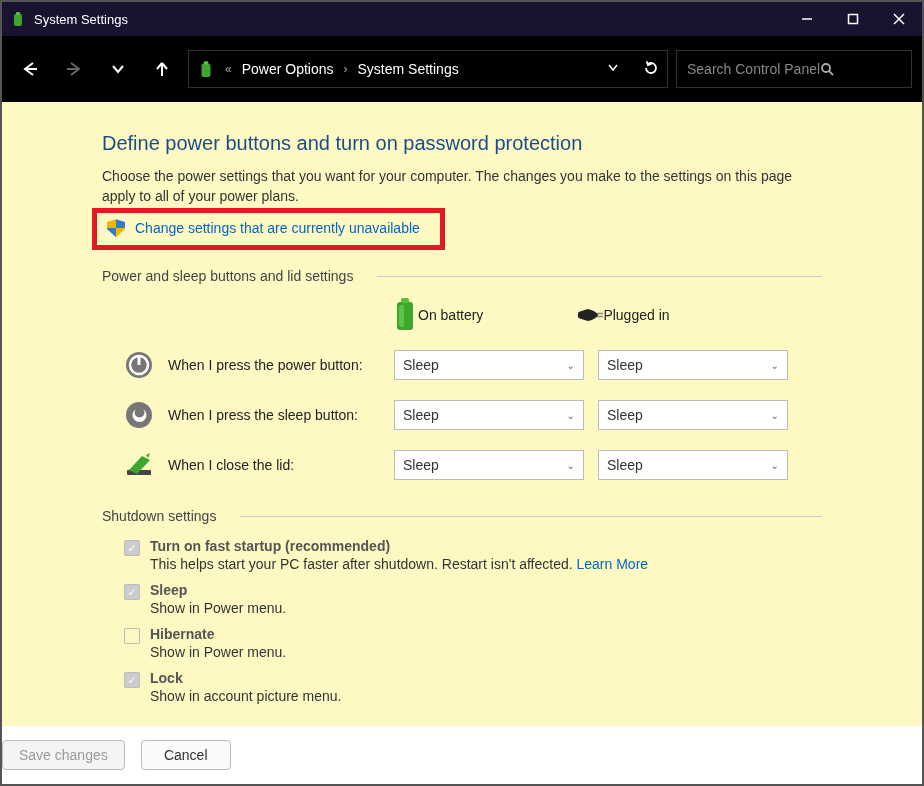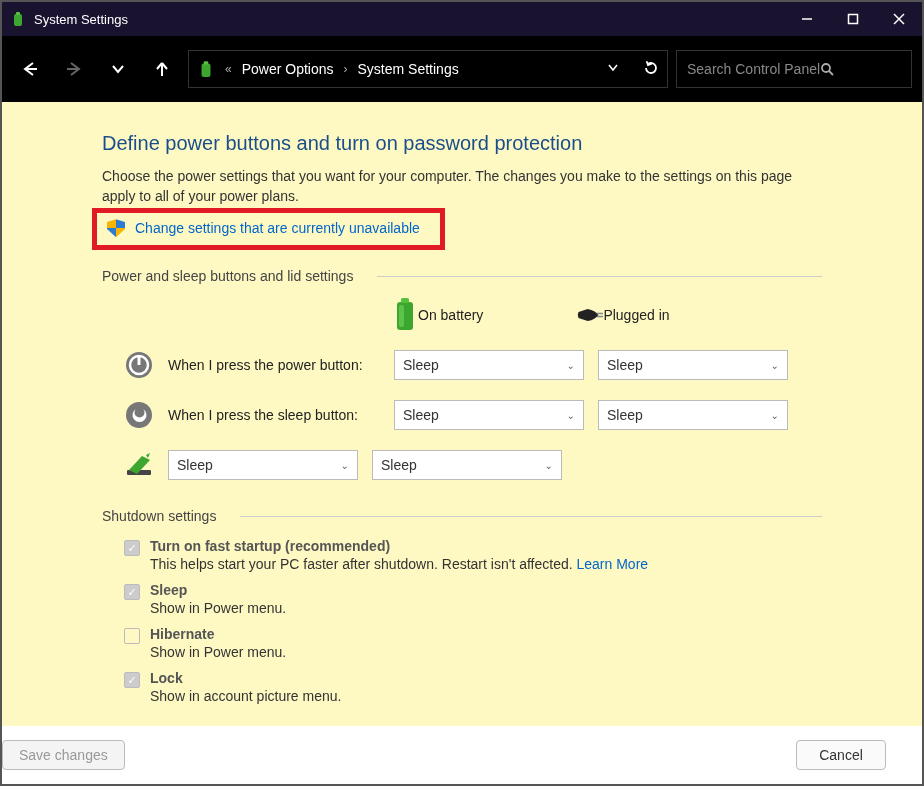--- a/index.html
+++ b/index.html
@@ -119,21 +119,21 @@
     border-radius:2px; margin-top:2px;
     display:flex; align-items:center; justify-content:center;
     font-size:11px; color:#888;
   }
   .chk.on { background:#ccc; color:#fff; }
   .sd-body .sd-title { font-weight:600; color:#555; font-size:14px; }
   .sd-body .sd-desc { font-size:14px; color:#333; margin-top:2px; }
   
   .footer {
     height:58px; border-top:0;
-    display:flex; align-items:center; justify-content:space-between;
+    display:flex; align-items:center; justify-content:flex-start;
     gap:16px; padding-right:36px;
   }
   .btn {
     min-width:90px; height:30px;
     border:1px solid #bbb; border-radius:4px;
     background:#fafafa; color:#333;
     padding:0 16px; font-size:14px;
     display:flex; align-items:center; justify-content:center;
   }
   .btn.disabled { color:#999; background:#f4f4f4; }
@@ -289,20 +289,21 @@
           <span>Sleep</span>
           <span class="chev">⌄</span>
         </div>
       </div>
       <div class="setting-row">
         <div class="row-icon"><svg viewBox="0 0 30 30">
             <rect x="3" y="20" width="24" height="5" rx="1" fill="#444"></rect>
             <path d="M5 20 L18 6 L26 10 L13 24 Z" fill="#3da62f"></path>
             <path d="M22 5 L26 3 L24 8" fill="#3a3"></path>
           </svg></div>
+        <div class="row-label">When I close the lid:</div>
         <div class="select">
           <span>Sleep</span>
           <span class="chev">⌄</span>
         </div>
         <div class="select">
           <span>Sleep</span>
           <span class="chev">⌄</span>
         </div>
       </div>
     </div>

